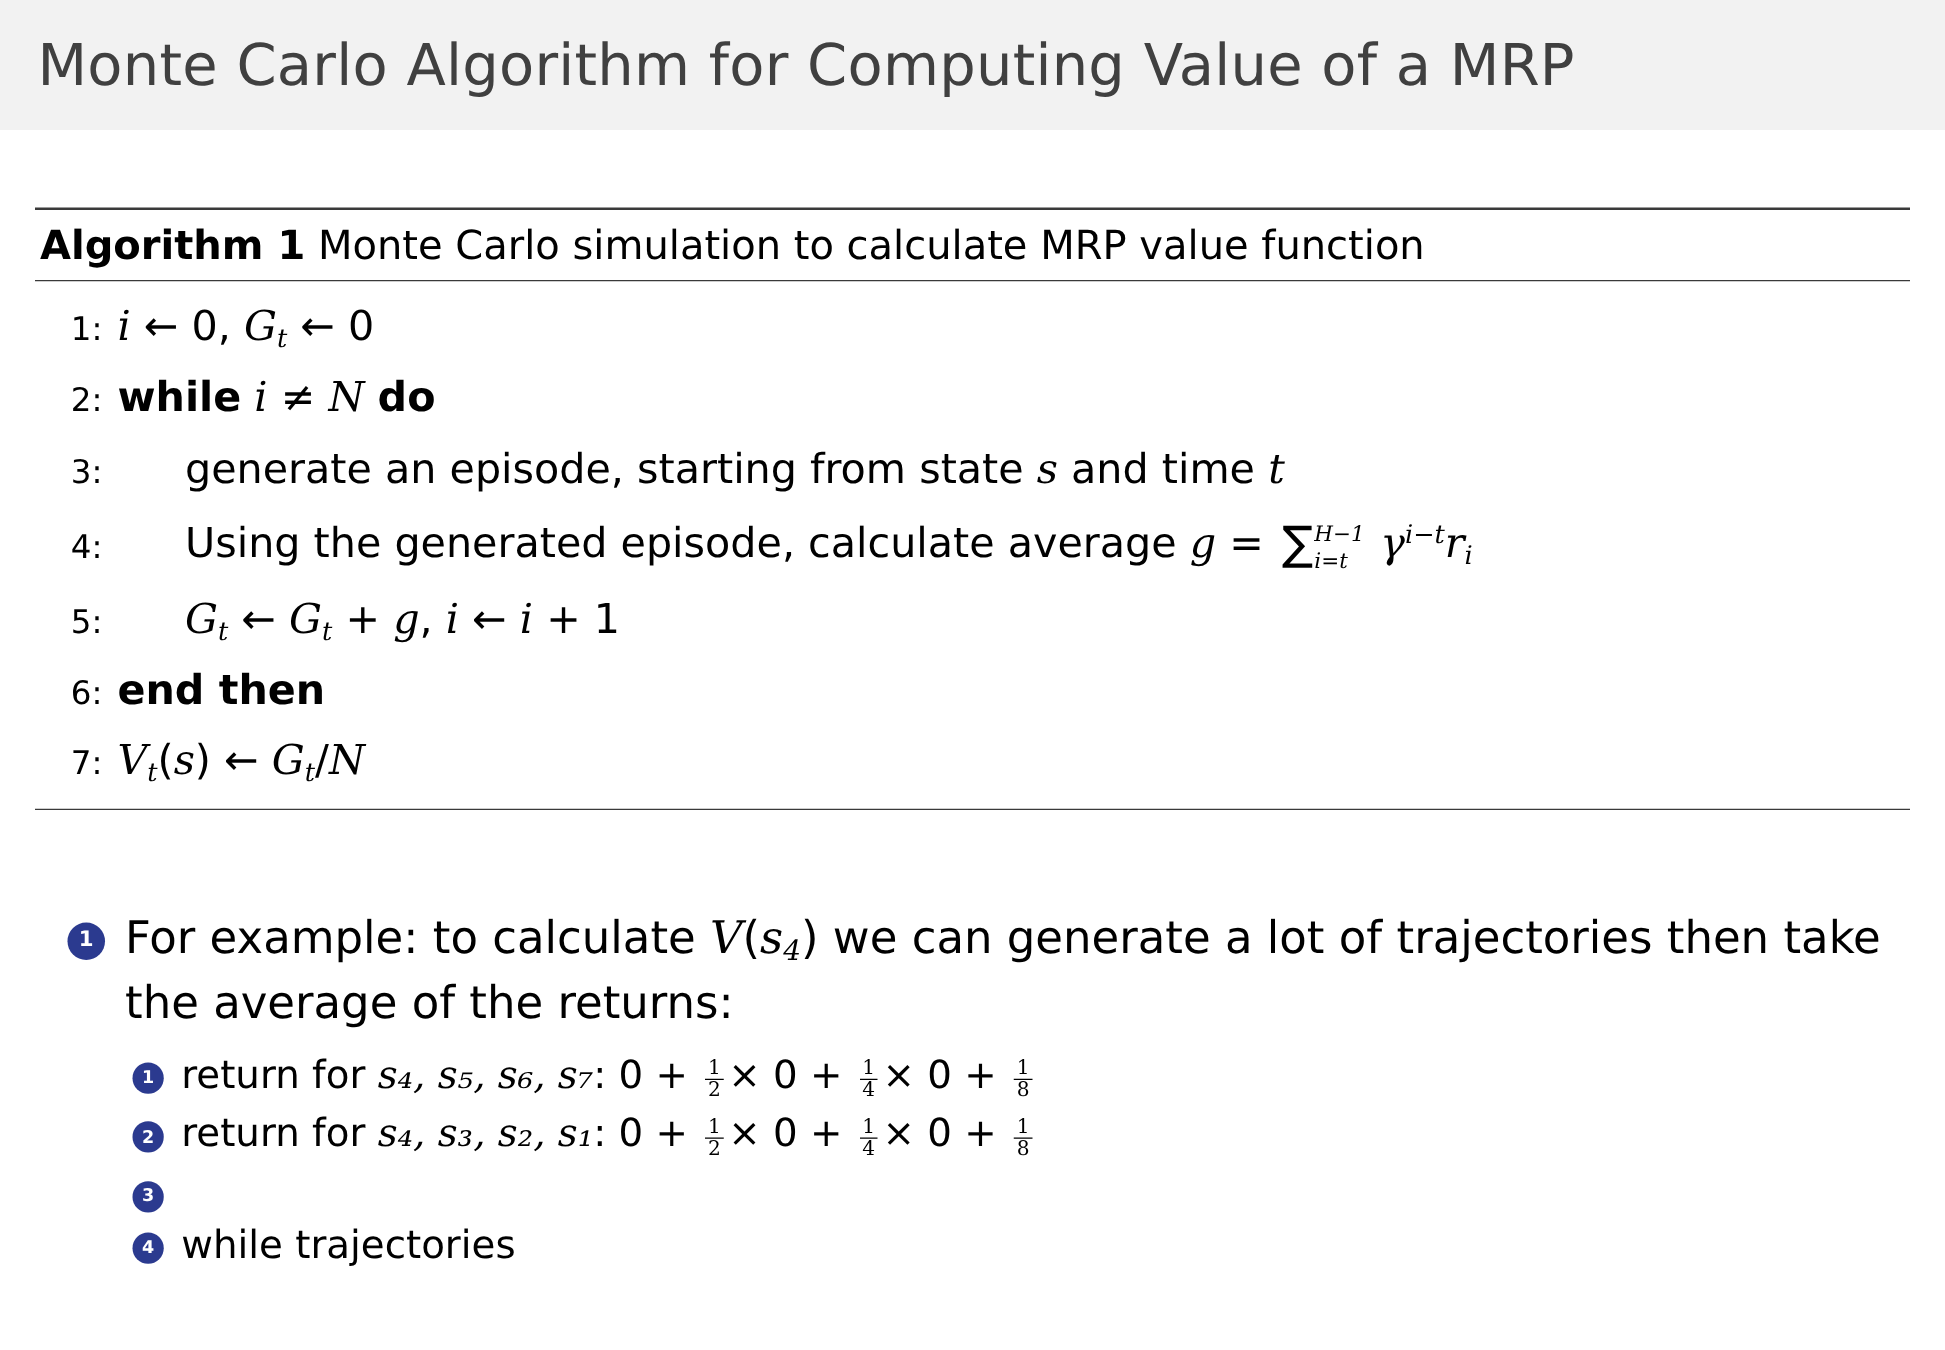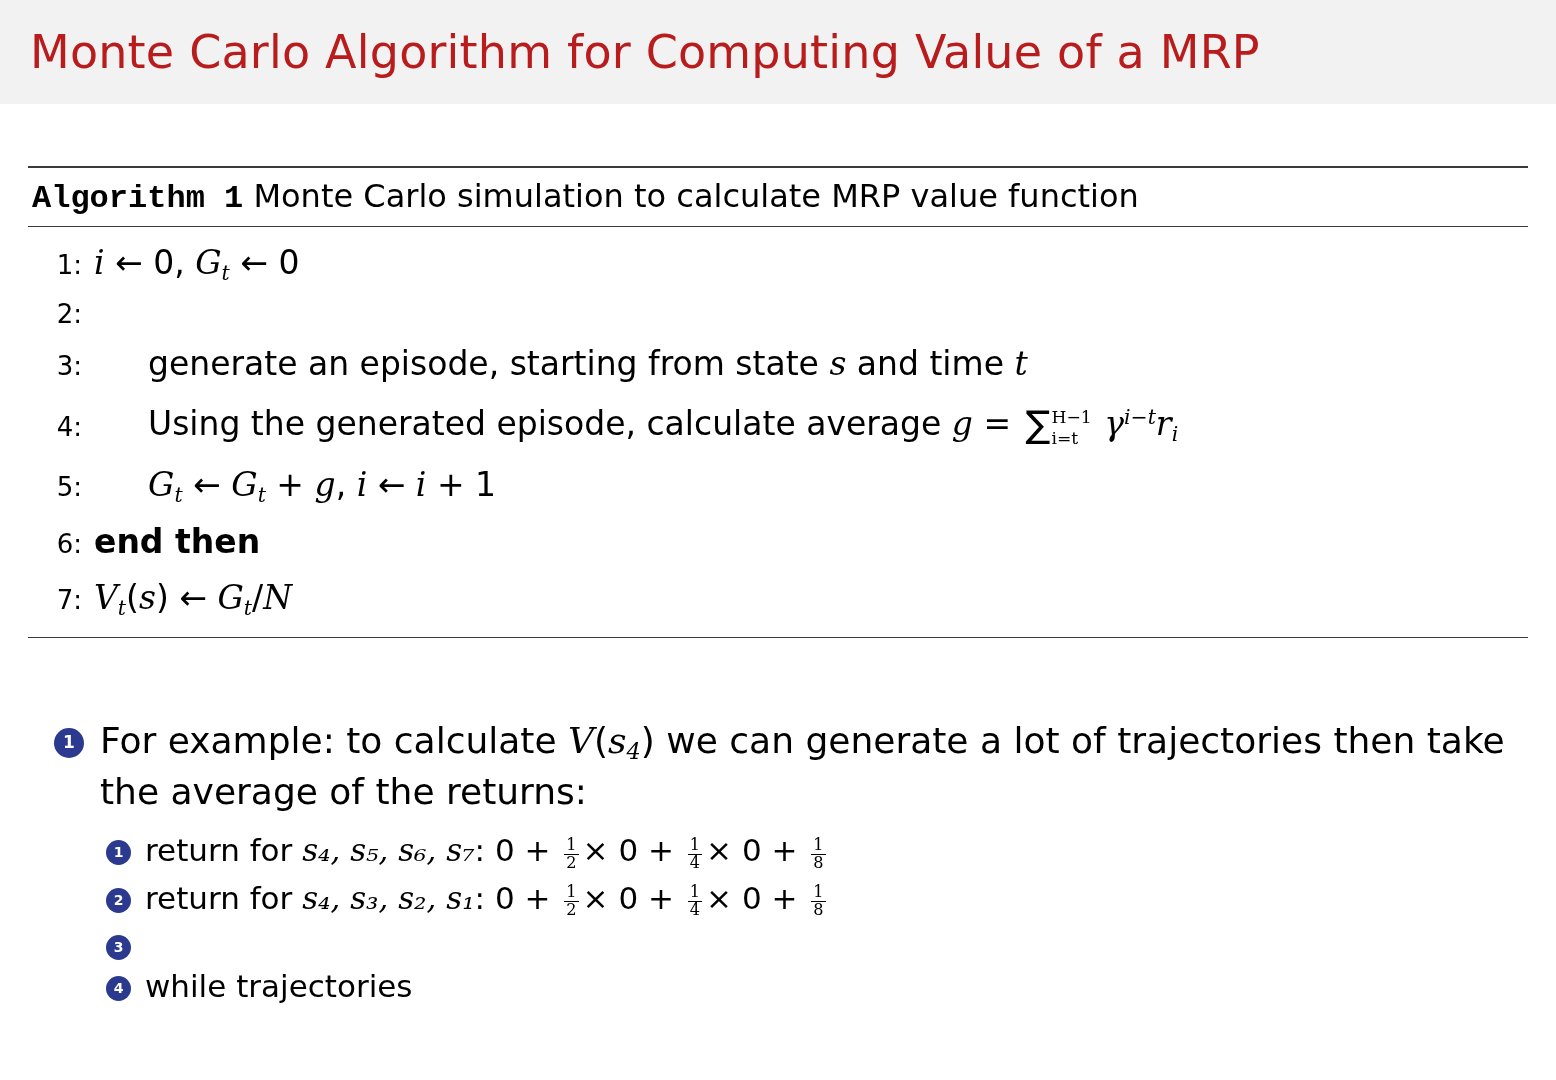--- a/index.html
+++ b/index.html
@@ -22,21 +22,21 @@
     background: #f2f2f2;
     display: flex;
     align-items: center;
     box-sizing: border-box;
     padding-left: 30px;
   }
   .slide-title {
     font-size: 46px;
     font-weight: 400;
     letter-spacing: 0.2px;
-    color: #b91c1c;
+    color: #404040;
     white-space: nowrap;
   }
 
   
   .algo-block {
     margin: 62px 28px 0 28px;
     width: 1500px;
     box-sizing: border-box;
   }
   .rule {
@@ -45,21 +45,21 @@
   }
   .rule-thin {
     border-top: 1.6px solid #3a3a3a;
     height: 0;
   }
   .algo-header {
     font-size: 32px;
     padding: 9px 4px 9px 4px;
     white-space: nowrap;
   }
-  .algo-header b { font-weight: bold; font-family: Liberation Mono, monospace; }
+  .algo-header b { font-weight: bold; }
 
   .algo-body {
     padding: 8px 0 10px 0;
   }
   .algo-line {
     display: flex;
     align-items: baseline;
     font-size: 33px;
     line-height: 1.72;
     white-space: nowrap;
@@ -100,20 +100,21 @@
     margin: 0 2px 0 4px;
   }
   .sumsym {
     font-size: 1.12em;
     font-family: "DejaVu Sans", sans-serif;
   }
   .sumlim {
     display: inline-block;
     font-size: 0.52em;
     font-family: "DejaVu Serif", serif;
+    font-style: italic;
     line-height: 1.05;
     vertical-align: middle;
     margin-left: 1px;
   }
   .sumlim .top { display: block; margin-bottom: 0.65em; }
   .sumlim .bot { display: block; margin-top: -0.45em;}
 
   
   .bullets {
     margin: 78px 0 0 54px;
@@ -201,20 +202,27 @@
       <span class="ind0">
         <span class="mathvar">i</span>
         <span>← 0,</span>
         <span class="mathvar">G</span><span class="sub">t</span>
         <span>← 0</span>
       </span>
     </div>
 
     <div class="algo-line">
       <span class="algo-num">2:</span>
+      <span class="ind0">
+        <span class="kw">while</span>
+        <span class="mathvar">i</span>
+        <span>≠</span>
+        <span class="mathvar">N</span>
+        <span class="kw">do</span>
+      </span>
     </div>
 
     <div class="algo-line">
       <span class="algo-num">3:</span>
       <span class="ind1">
         <span>generate an episode, starting from state</span>
         <span class="mathvar">s</span>
         <span>and time</span>
         <span class="mathvar">t</span>
       </span>

